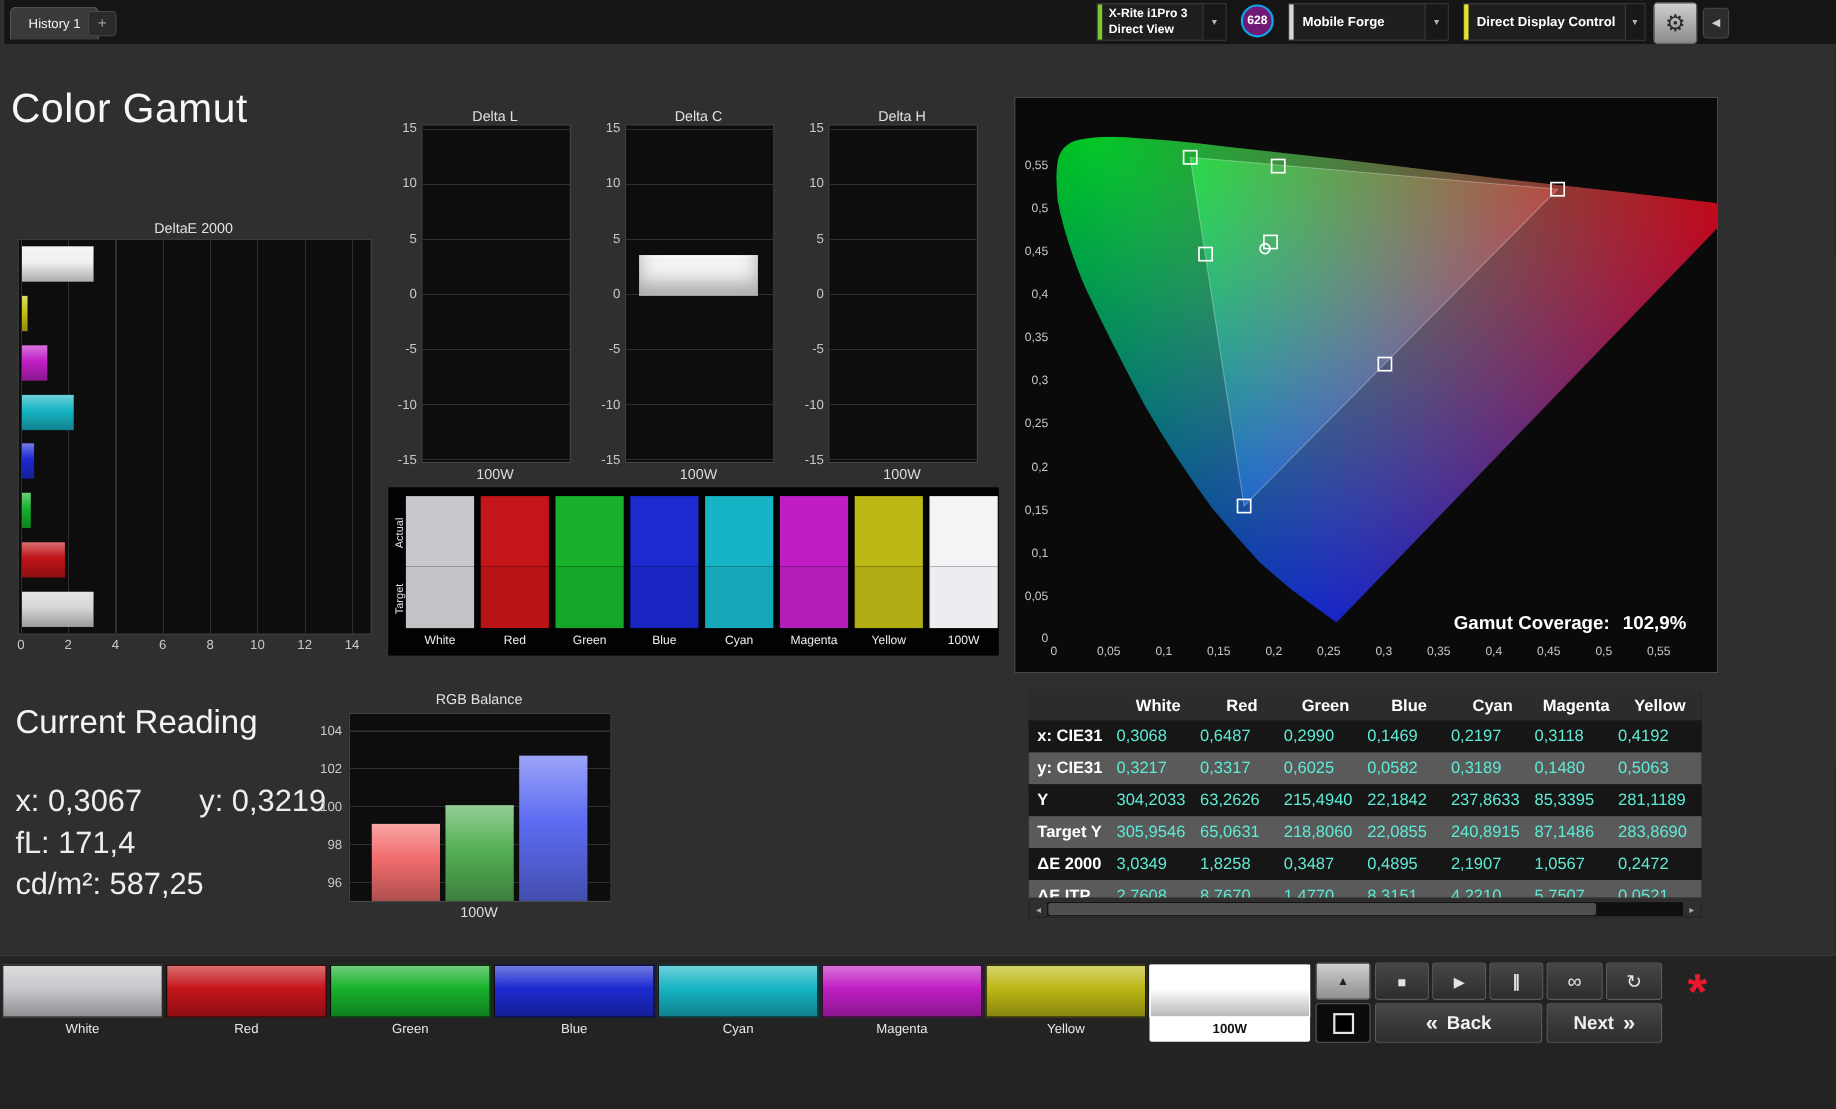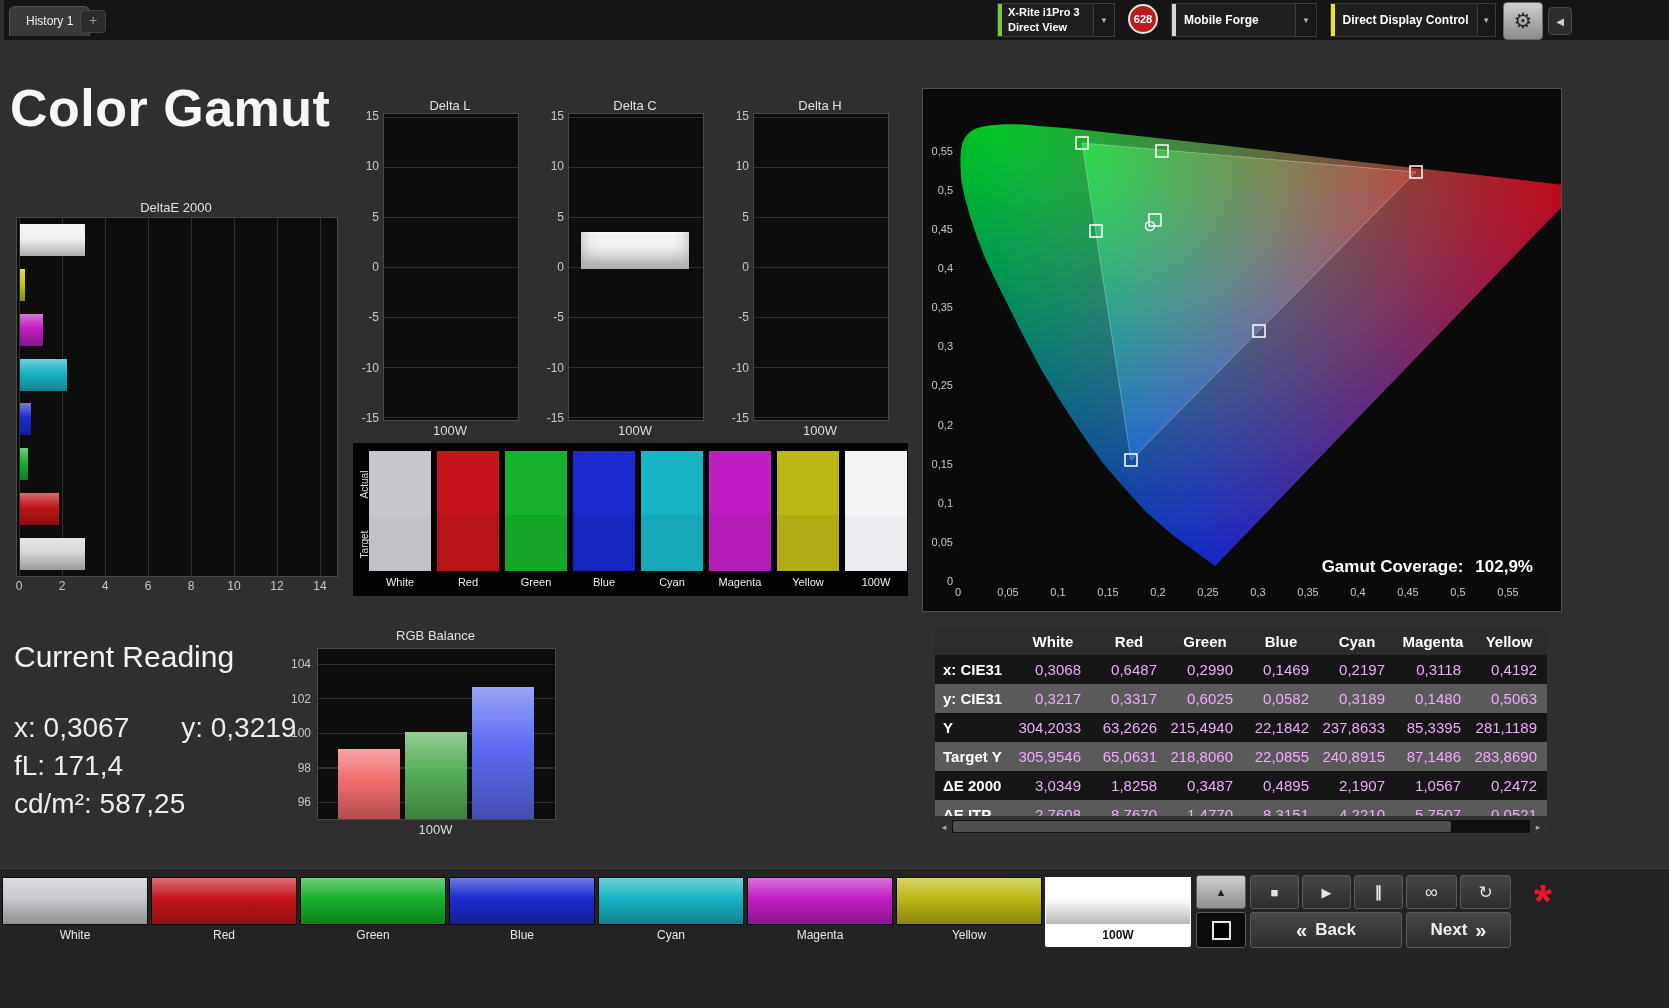--- a/index.html
+++ b/index.html
@@ -7,25 +7,25 @@
   
   .topbar{position:absolute;left:4px;top:0;width:100%;height:40px;background:#151515}
   .tab{position:absolute;left:5px;top:6px;height:29px;padding:0 16px;background:#3a3a3a;border:1px solid #565656;border-bottom:none;border-radius:6px 6px 0 0;font-size:12px;line-height:29px;color:#f2f2f2;cursor:pointer}
   .tab-add{position:absolute;left:76px;top:10px;width:24px;height:21px;background:#2b2b2b;border:1px solid #454545;border-radius:4px;color:#9a9a9a;font-size:14px;line-height:19px;text-align:center;cursor:pointer}
   .dd{position:absolute;top:3px;height:34px;background:#1f1f1f;border:1px solid #3d3d3d;display:flex;align-items:stretch;box-sizing:border-box;cursor:pointer}
   .dd .accent{width:4px}
   .dd .dd-body{flex:1;display:flex;flex-direction:column;justify-content:center;padding:0 6px;gap:1px}
   .dd .dd-body span{font-size:11px;font-weight:bold;color:#fff;white-space:nowrap;line-height:1.2}
   .dd .dd-label{flex:1;display:flex;align-items:center;padding:0 8px;font-size:12px;font-weight:bold;color:#fff;white-space:nowrap}
   .dd .caret{width:20px;display:flex;align-items:center;justify-content:center;background:#181818;border-left:1px solid #3d3d3d;font-size:8px;color:#b5b5b5}
-  .badge{position:absolute;top:4px;width:30px;height:30px;border-radius:50%;background:#b91c1c;border:2px solid #e5e5e5;color:#fff;font-size:11px;font-weight:bold;display:flex;align-items:center;justify-content:center;box-sizing:border-box}
+  .badge{position:absolute;top:4px;width:30px;height:30px;border-radius:50%;background:#701a75;border:2px solid #0ea5e9;color:#fff;font-size:11px;font-weight:bold;display:flex;align-items:center;justify-content:center;box-sizing:border-box}
   .gear-btn{position:absolute;left:1499px;top:2px;width:38px;height:36px;background:linear-gradient(#cfcfcf,#8b8b8b);border:1px solid #6a6a6a;border-radius:4px;display:flex;align-items:center;justify-content:center;font-size:21px;color:#2a2a2a;cursor:pointer}
   .collapse-btn{position:absolute;left:1544px;top:7px;width:22px;height:26px;background:#2c2c2c;border:1px solid #4a4a4a;border-radius:4px;display:flex;align-items:center;justify-content:center;font-size:10px;color:#cfcfcf;cursor:pointer}
   
-  .page-title{position:absolute;left:10px;top:78px;font-size:52px;font-weight:700;color:#f7f7f7;letter-spacing:.5px}
+  .page-title{position:absolute;left:10px;top:78px;font-size:37px;font-weight:400;color:#f7f7f7;letter-spacing:.5px}
   
   .chartbox{position:absolute;background:#0d0d0d;border:1px solid #494949;box-sizing:content-box}
   .ctitle{position:absolute;text-align:center;font-size:13px;color:#e0e0e0}
   .xlabel{position:absolute;text-align:center;font-size:13px;color:#dcdcdc}
   .ticks-col{position:absolute;display:flex;flex-direction:column;justify-content:space-between;align-items:flex-end}
   .ticks-col span{font-size:12px;color:#c8c8c8;line-height:14px;height:14px}
   .ticks-row{position:absolute;display:flex;justify-content:space-between}
   .ticks-row span{font-size:12px;color:#c8c8c8;width:28px;text-align:center}
   .shine{background-image:linear-gradient(to bottom,rgba(255,255,255,.38),rgba(255,255,255,0) 45%,rgba(0,0,0,.28))}
   
@@ -80,21 +80,21 @@
   .cr-line{position:absolute;left:14px;font-size:28px;font-weight:400;color:#ededed}
   
   .rtable{position:absolute;left:935px;top:628px;width:612px;height:188px;overflow:hidden;font-size:15px;background:#222}
   .rt-head{display:flex;height:27px;align-items:center;background:#2c2c2c}
   .rt-head .hspacer{width:80px}
   .rt-head .hcell{width:76px;text-align:center;font-weight:bold;color:#fff}
   .tr{display:flex;height:29px;align-items:center}
   .rt-body div.tr:nth-of-type(odd){background:#161616}
   .rt-body div.tr:nth-of-type(even){background:#5a5a5a}
   .tr .rlabel{width:80px;font-weight:bold;padding-left:8px;box-sizing:border-box;color:#fff}
-  .tr .cell{width:76px;text-align:right;padding-right:10px;box-sizing:border-box;color:#f0abfc}
+  .tr .cell{width:76px;text-align:left;padding-right:10px;box-sizing:border-box;color:#5eead4}
   
   .hscroll{position:absolute;left:935px;top:819px;width:612px;height:15px;background:#101010;border:1px solid #333;box-sizing:border-box}
   .hs-btn{position:absolute;top:0;width:16px;height:13px;background:#2f2f2f;color:#aaa;font-size:9px;display:flex;align-items:center;justify-content:center;cursor:pointer}
   .hs-thumb{position:absolute;left:17px;top:1px;width:498px;height:11px;background:#4f4f4f;border-radius:2px;cursor:pointer}
   
   .bottombar{position:absolute;left:0;top:868px;width:100%;height:140px;background:#232323;border-top:1px solid #3b3b3b}
   .patches{position:absolute;left:2px;top:8px;display:flex;gap:3px}
   .patch{width:146px;height:70px;cursor:pointer}
   .patch-color{height:48px;border:1px solid #0a0a0a;box-sizing:border-box}
   .patch-label{height:20px;line-height:20px;text-align:center;font-size:12px;color:#e8e8e8}

